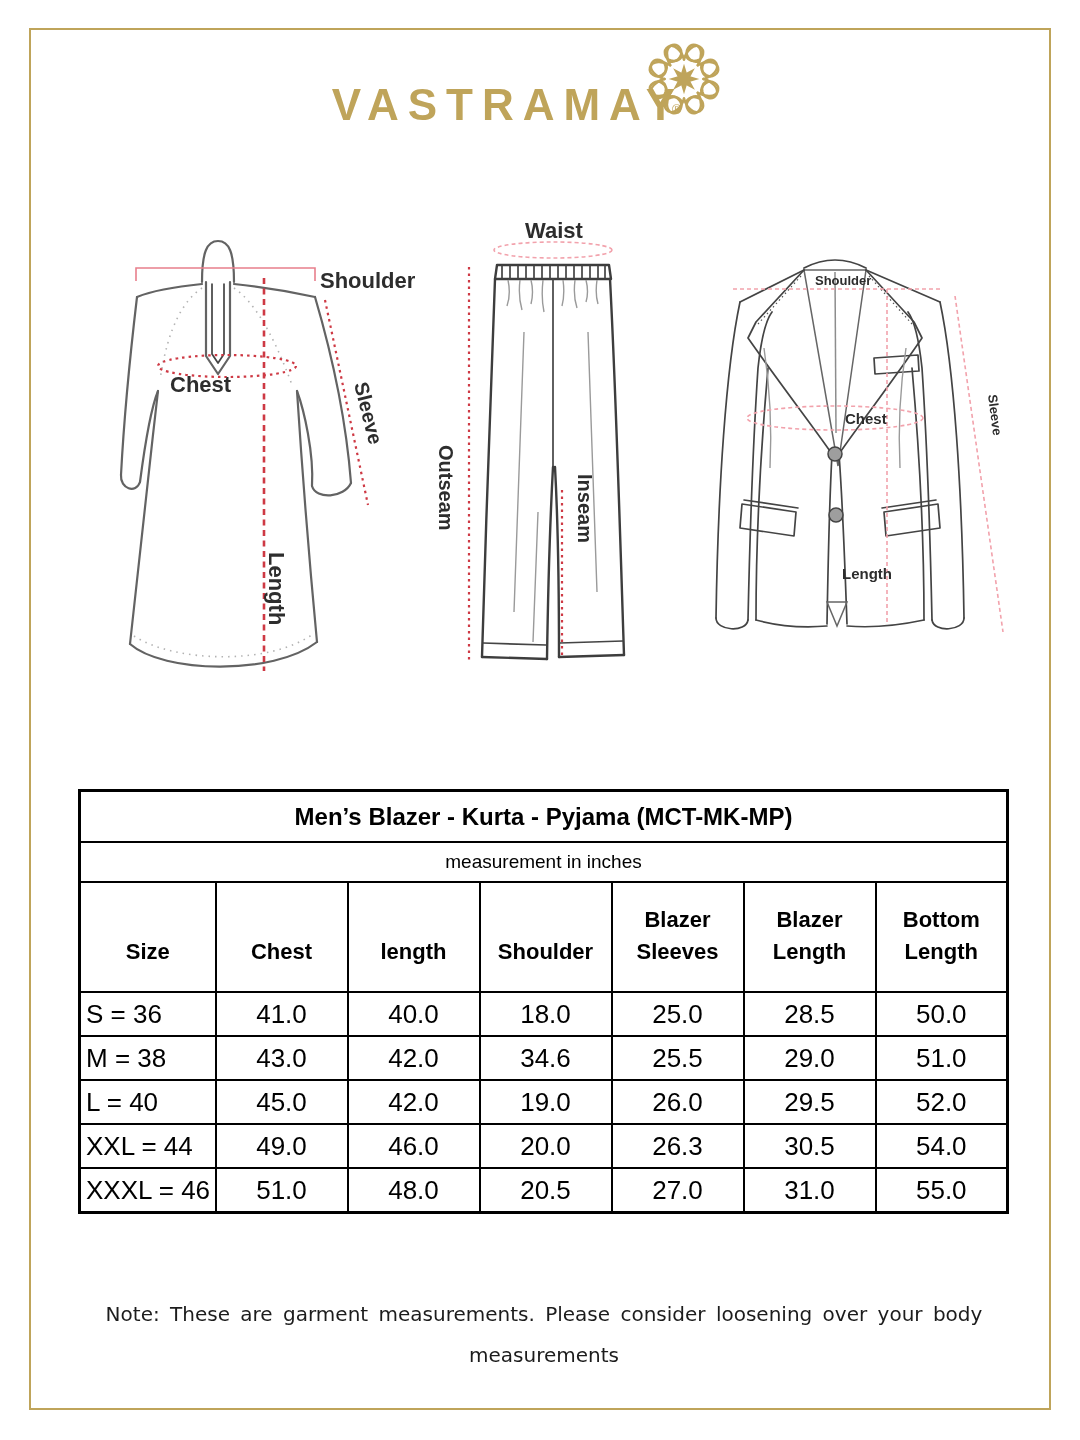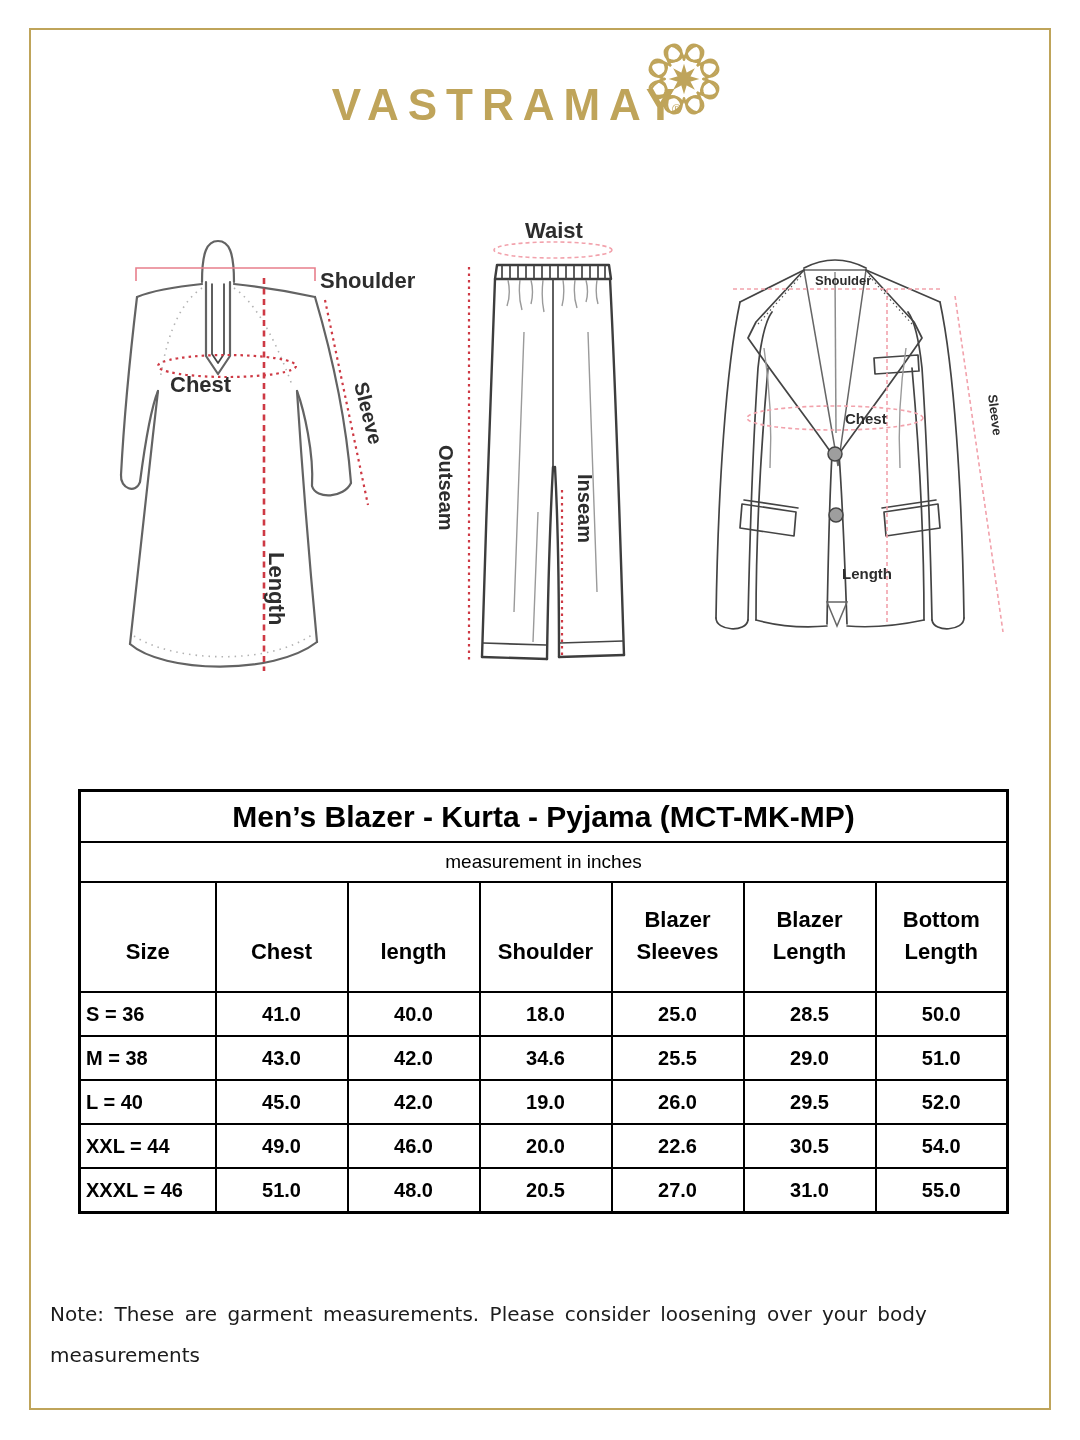--- a/index.html
+++ b/index.html
@@ -44,28 +44,28 @@
   .t13{font-size:13px;fill:#101010;}
   .gray-fill{fill:#cbcbcb;stroke:#666;stroke-width:1.5;}
   .white-fill{fill:#ffffff;}
   
   .size-table{
     position:absolute;left:78px;top:789px;width:928px;
     border-collapse:collapse;table-layout:fixed;border:3px solid #000;
     color:#000;
   }
   .size-table td,.size-table th{border:2px solid #000;background:#fff;overflow:hidden;}
-  .row-title td{height:47px;font-size:30px;font-weight:bold;text-align:center;}
+  .row-title td{height:47px;font-size:24px;font-weight:bold;text-align:center;}
   .row-subtitle td{height:36px;font-size:19px;font-weight:normal;text-align:center;}
   .row-header th{height:84px;font-size:22px;font-weight:bold;text-align:center;vertical-align:bottom;padding-bottom:23px;line-height:1.45;}
-  .row-data td{height:40px;font-size:20px;font-weight:bold;text-align:center;margin-left:8px;}
+  .row-data td{height:40px;font-size:26px;font-weight:normal;text-align:center;margin-left:8px;}
   .row-data td.size-cell{text-align:left;padding-left:5px;}
   
   .note{
-    position:absolute;left:50px;right:42px;top:1294px;text-align:left;
+    position:absolute;left:50px;right:42px;top:1294px;text-align:center;
     font-family:"DejaVu Sans","Liberation Sans",sans-serif;
     font-size:20px;color:#1c1c1c;line-height:41px;word-spacing:4px;
   }
 </style>
 </head>
 <body>
 
 <div class="page">
 
   <div class="gold-frame"></div>
@@ -241,21 +241,21 @@
         <td>19.0</td>
         <td>26.0</td>
         <td>29.5</td>
         <td>52.0</td>
       </tr>
       <tr class="row-data">
         <td class="size-cell">XXL = 44</td>
         <td>49.0</td>
         <td>46.0</td>
         <td>20.0</td>
-        <td>22.6</td>
+        <td>26.3</td>
         <td>30.5</td>
         <td>54.0</td>
       </tr>
       <tr class="row-data">
         <td class="size-cell">XXXL = 46</td>
         <td>51.0</td>
         <td>48.0</td>
         <td>20.5</td>
         <td>27.0</td>
         <td>31.0</td>

